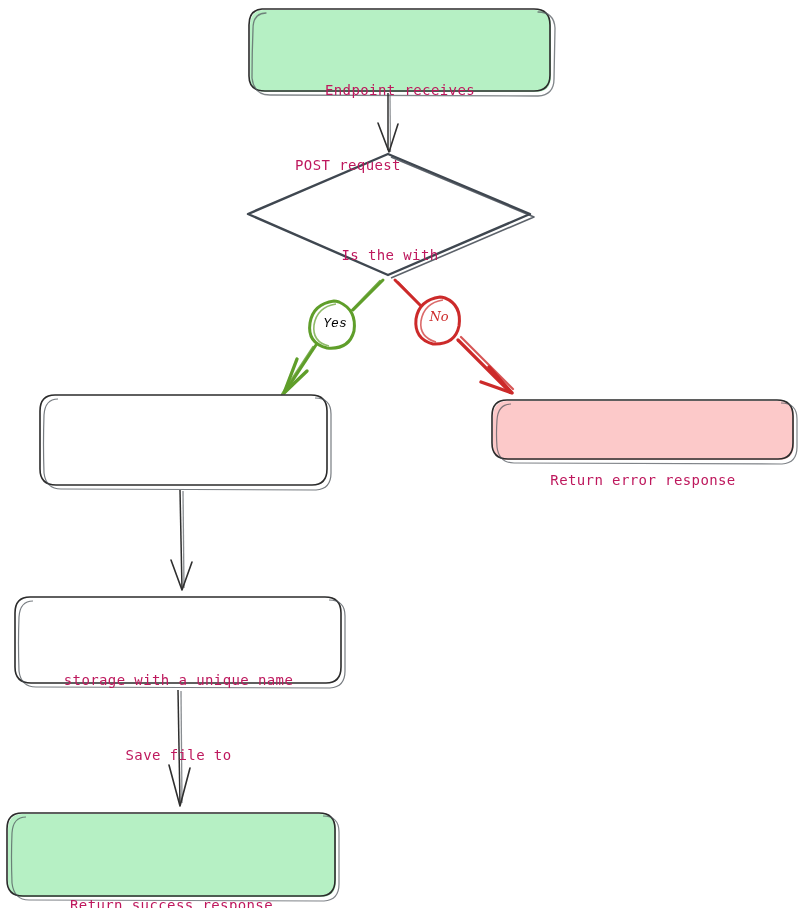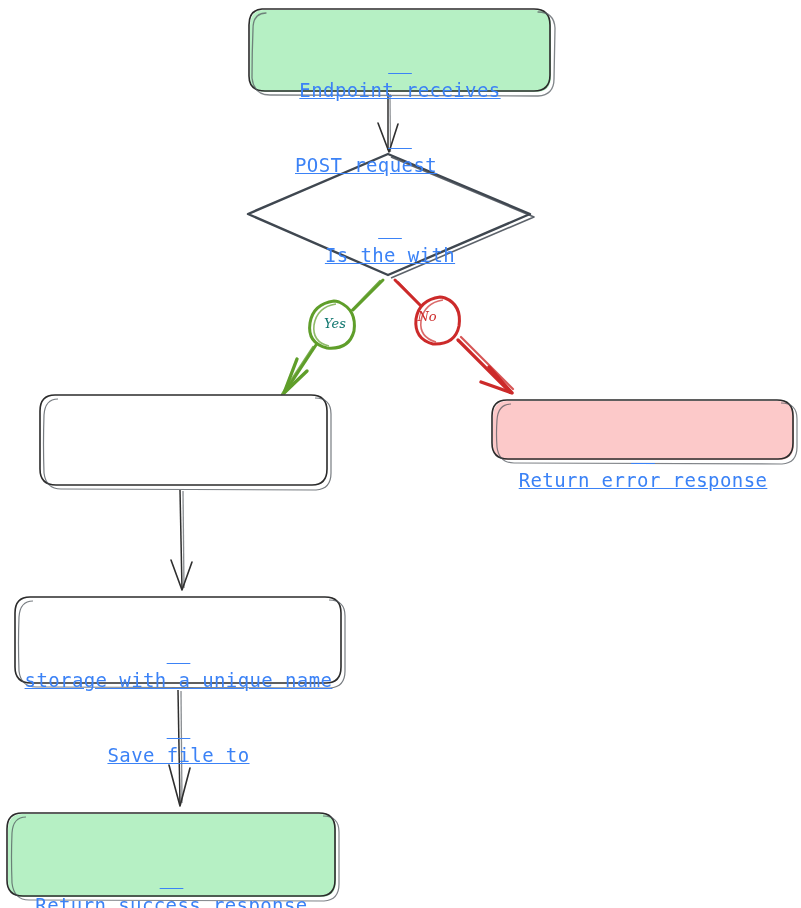--- a/index.html
+++ b/index.html
@@ -16,38 +16,37 @@
   }
   #flow-canvas {
     position: absolute;
     top: 0; left: 0;
     width: 801px;
     height: 908px;
   }
   .node-label {
     position: absolute;
     text-align: center;
-    color: #3b82f6;
+    color: #be185d;
     font-family: "DejaVu Sans Mono", "Liberation Mono", monospace;
-    font-size: 19px;
+    font-size: 14px;
     line-height: 25px;
     letter-spacing: 0.4px;
     white-space: pre;
     pointer-events: none;
-    text-decoration: underline;
   }
   .edge-label {
     position: absolute;
     text-align: center;
     font-family: "DejaVu Serif", "Liberation Serif", serif;
     font-style: italic;
     font-size: 13px;
     pointer-events: none;
   }
-  .edge-label.yes { color: #0f766e; }
+  .edge-label.yes { color: #000000; font-family: Liberation Mono, monospace; }
   .edge-label.no  { color: #cc2a2a; }
 </style>
 </head>
 <body>
 
 <svg id="flow-canvas" viewBox="0 0 801 908" xmlns="http://www.w3.org/2000/svg">
 
   <g>
     <path d="M264 10 Q250 10 250 26 L250 77 Q250 92 266 92 L536 92 Q551 92 551 76 L551 26 Q551 10 535 10 Z" fill="#b6f0c4" stroke="none"></path>
     <path d="M262 9 Q249 10 249 25 L249 76 Q249 91 265 91 L534 91 Q550 91 550 75 L550 25 Q550 9 534 9 L262 9" fill="none" stroke="#2b2b2b" stroke-width="1.6" stroke-linecap="round"></path>
@@ -146,13 +145,13 @@
 <div class="node-label" style="left:7px; top:843px; width:329px;">
   <div>Return success response</div>
 </div>
 
 <div class="node-label" style="left:492px; top:418px; width:302px;">
   <div>Return error response</div>
 </div>
 
 <div class="edge-label yes" style="left:312px; top:316px; width:46px;">Yes</div>
 
-<div class="edge-label no" style="left:406px; top:309px; width:42px;">No</div>
+<div class="edge-label no" style="left:418px; top:309px; width:42px;">No</div>
 
 </body></html>

